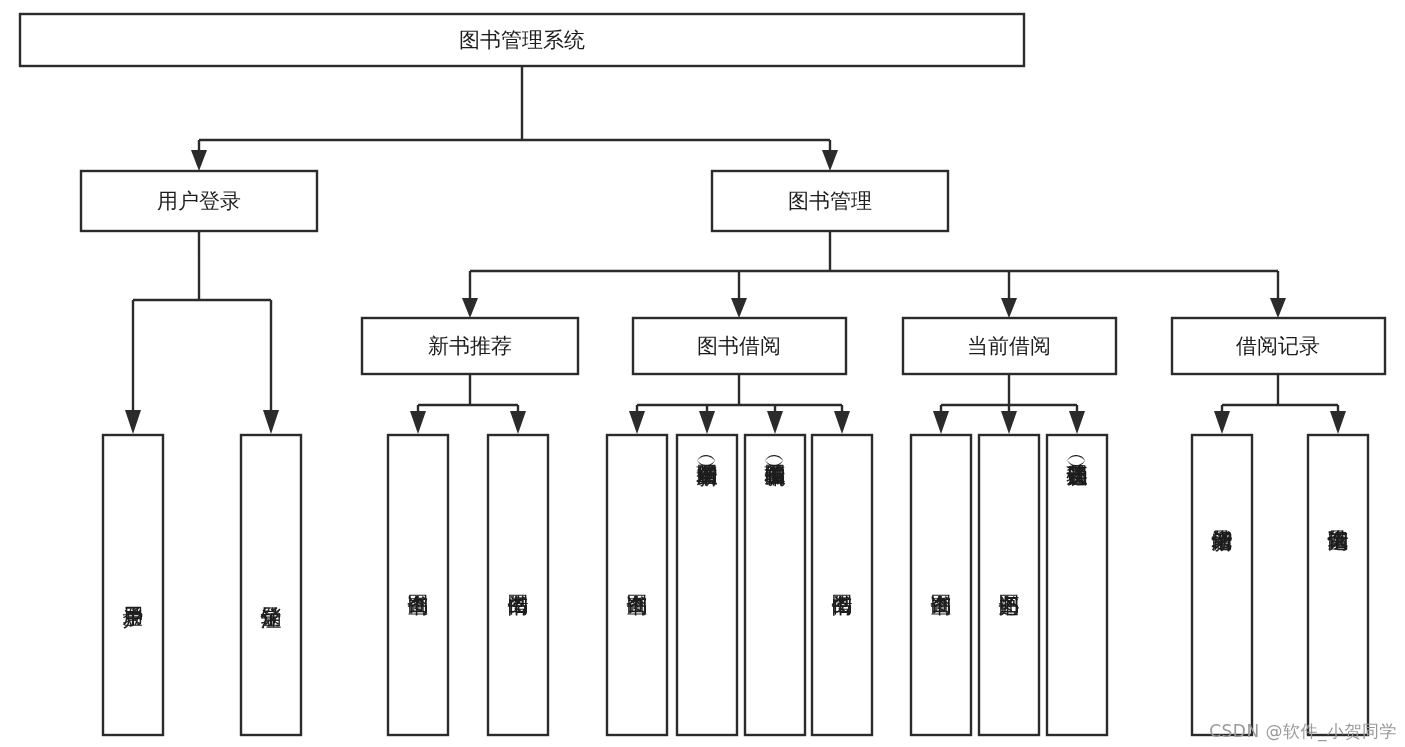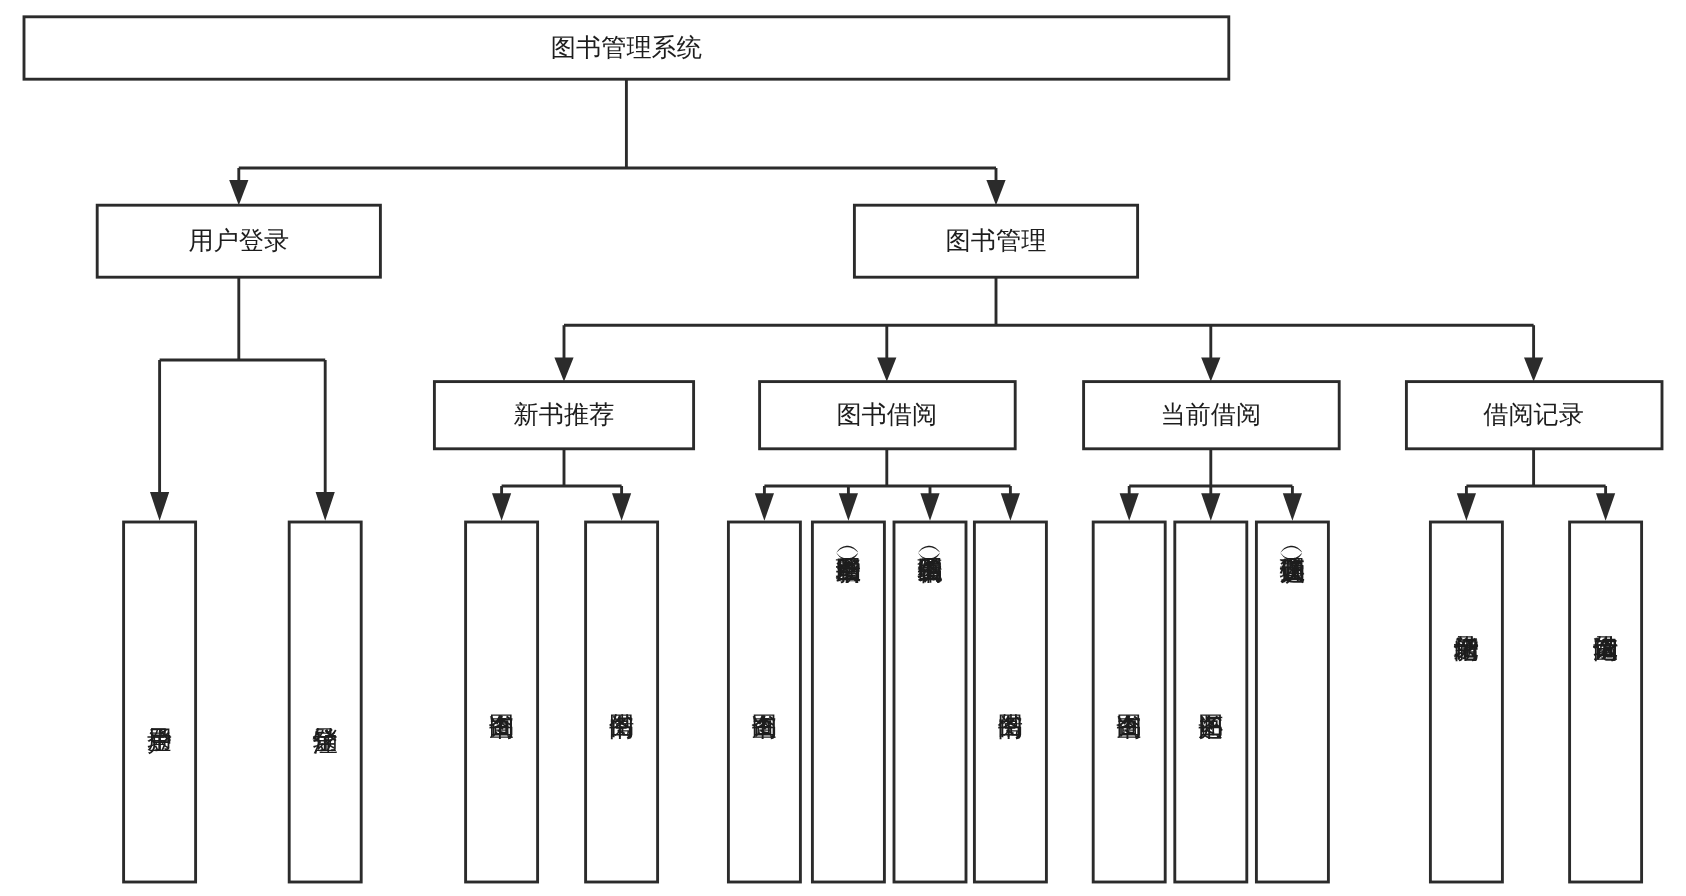--- a/index.html
+++ b/index.html
@@ -243,14 +243,15 @@
       <text class="node-label-v" x="1222" y="513">新增借阅记录</text>
     </g>
 
     <g>
       <rect class="node-box" x="1308" y="435" width="60" height="300"></rect>
       <text class="node-label-v" x="1338" y="513">查询借阅记录</text>
     </g>
 
   </svg>
 
+  <div class="watermark-text">CSDN @软件_小贺同学</div>
 
 </div>
 
 </body></html>

